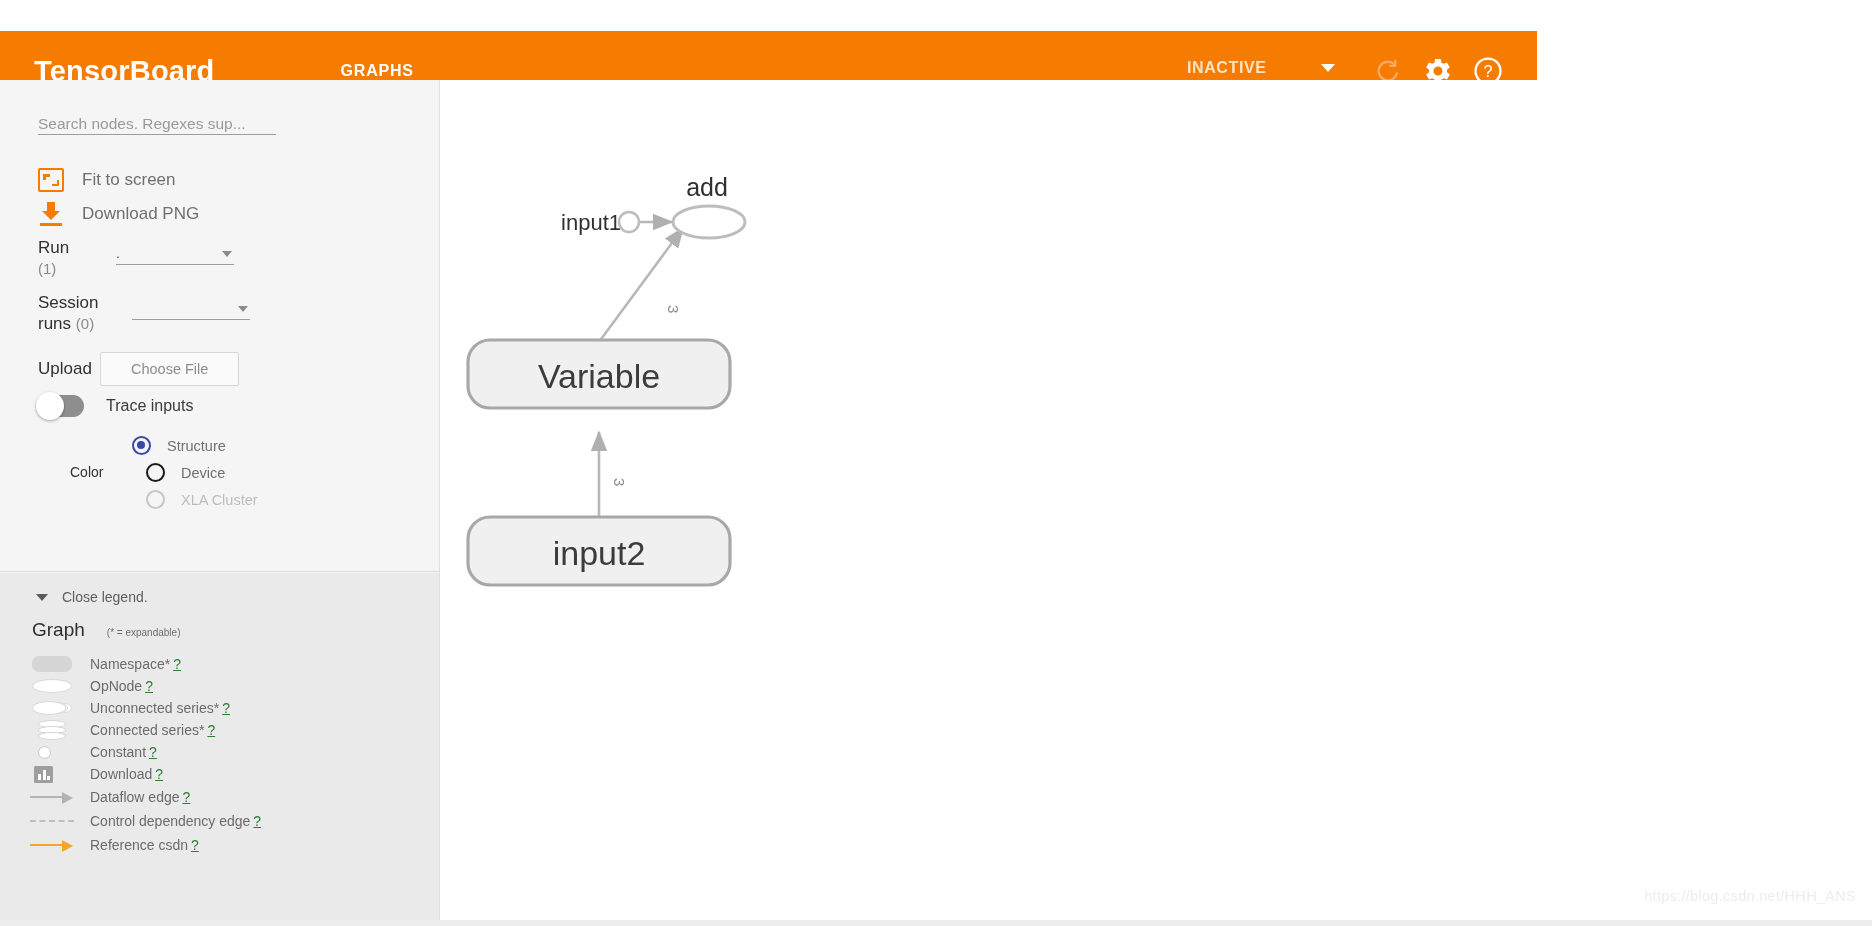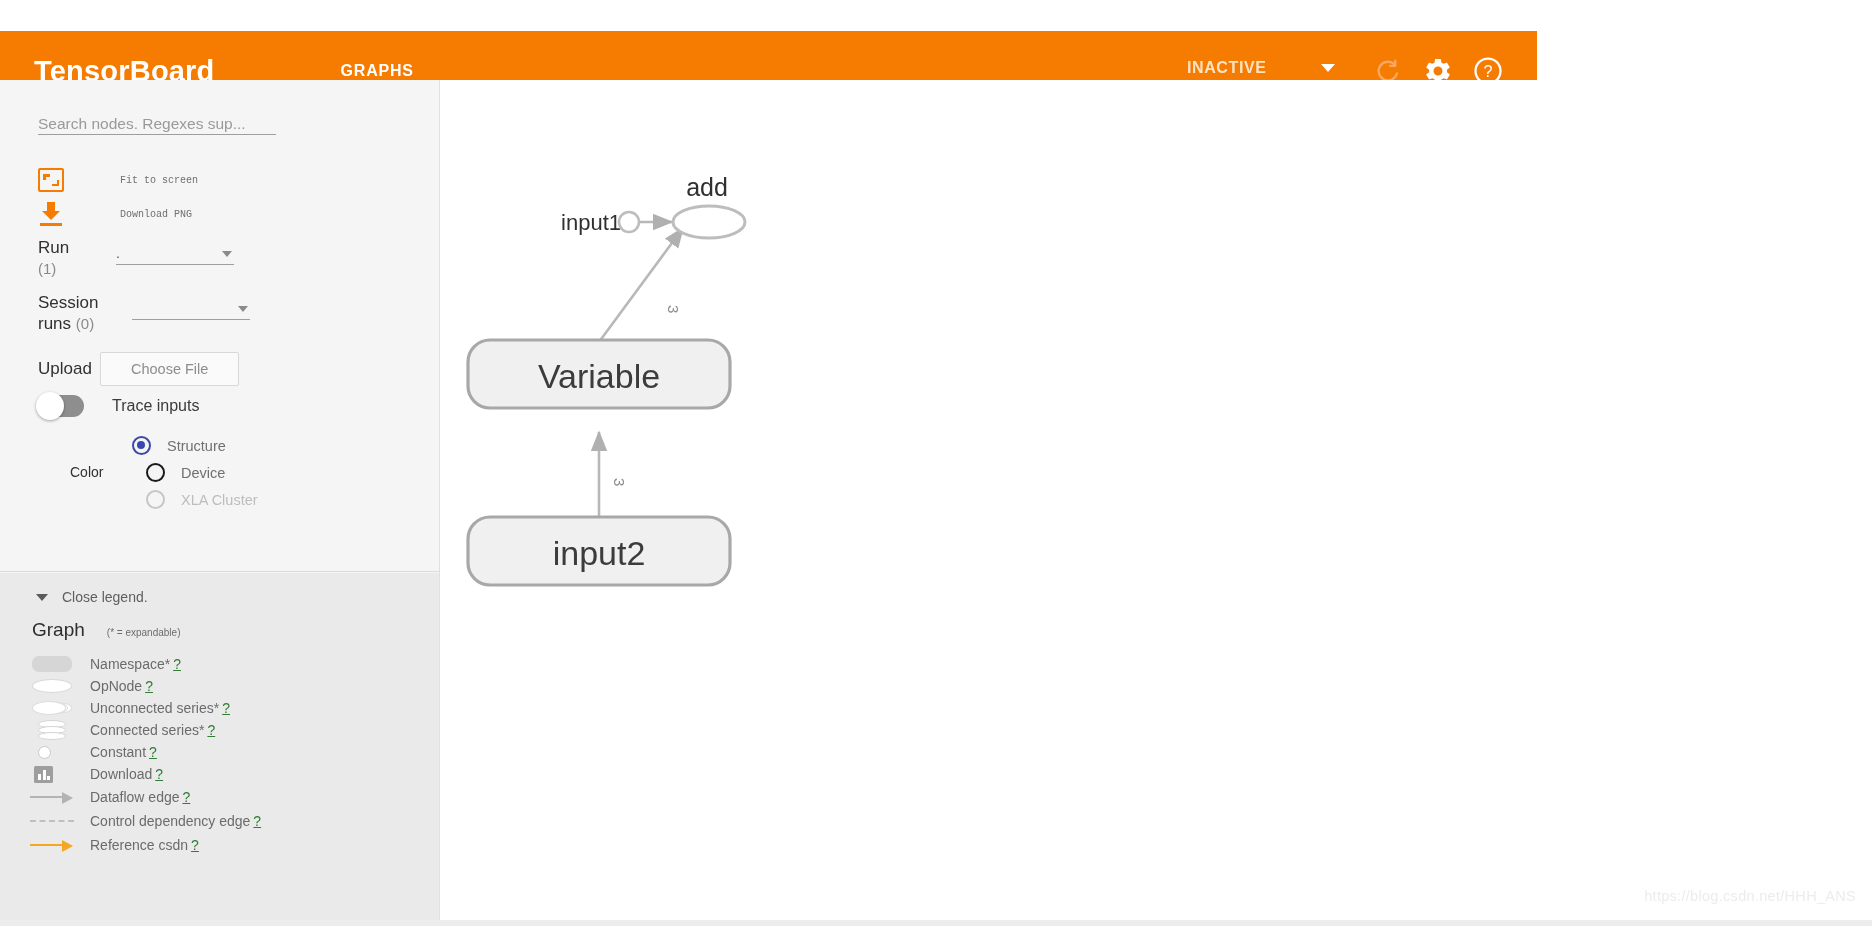--- a/index.html
+++ b/index.html
@@ -80,21 +80,21 @@
     width: 100%;
     border: none; outline: none; background: transparent;
     border-bottom: 1px solid #9e9e9e;
     font-family: "Liberation Sans", sans-serif;
     font-size: 15.5px; color: #616161;
     padding-bottom: 1px;
   }
   .search-input::placeholder { color: #9a9a9a; }
 
   .ctrl-row { position: absolute; left: 38px; display: flex; align-items: center; }
-  .ctrl-row .ctrl-label { font-size: 10px; color: #6f6f6f; margin-left: 56px; font-family: Liberation Mono, monospace; }
+  .ctrl-row .ctrl-label { font-size: 17px; color: #6f6f6f; margin-left: 18px; }
 
   .fitscreen-icon {
     width: 26px; height: 24px;
     border: 2.5px solid #f57c00;
     border-radius: 2px;
     position: relative;
   }
   .fitscreen-icon::before, .fitscreen-icon::after {
     content: ""; position: absolute; background: #f57c00;
   }
@@ -310,21 +310,21 @@
 
       <div class="field-row" style="top:272px; align-items:center;">
         <div class="field-name" style="width:62px;">Upload</div>
         <button class="upload-btn">Choose File</button>
       </div>
 
       <div class="ctrl-row" style="top:315px; align-items:center;">
         <span class="toggle">
             <i class="knob"></i>
           </span>
-        <span style="font-size:16px;color:#3b3b3b;margin-left:28px;">Trace inputs</span>
+        <span style="font-size:16px;color:#3b3b3b;margin-left:22px;">Trace inputs</span>
       </div>
 
       <div class="field-row" style="top:352px; align-items:center;">
         <div class="field-name" style="width:62px;font-size:14px;margin-left:32px;">Color</div>
         <div>
           <div style="display:flex;align-items:center;height:27px;">
             <span class="radio sel"></span>
             <span class="radio-label">Structure</span>
           </div>
           <div style="display:flex;align-items:center;height:27px;margin-left:14px;">

